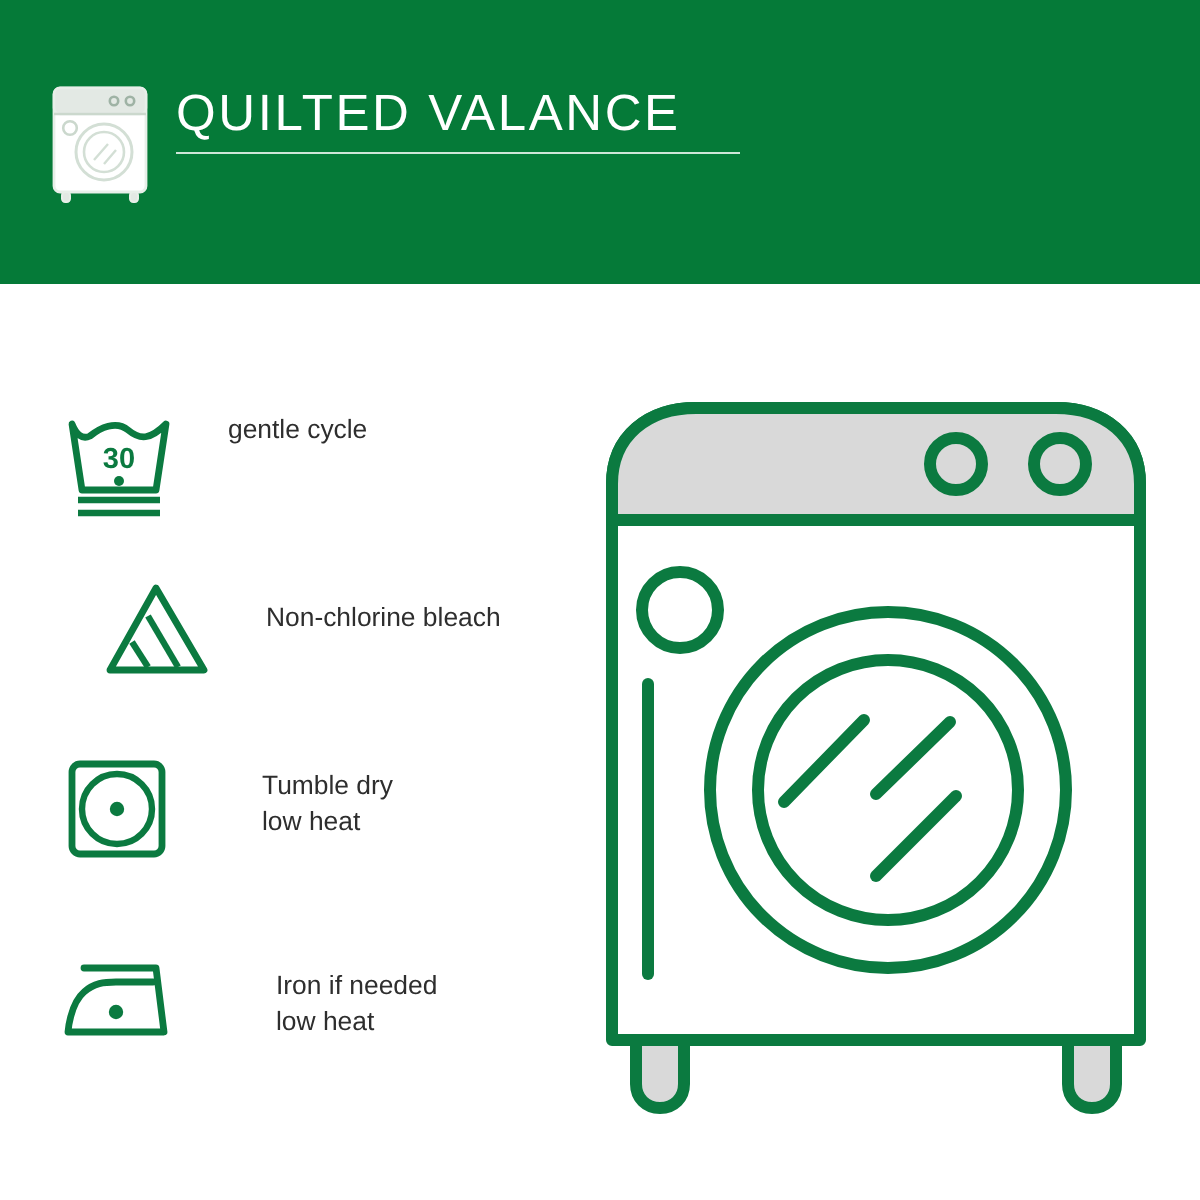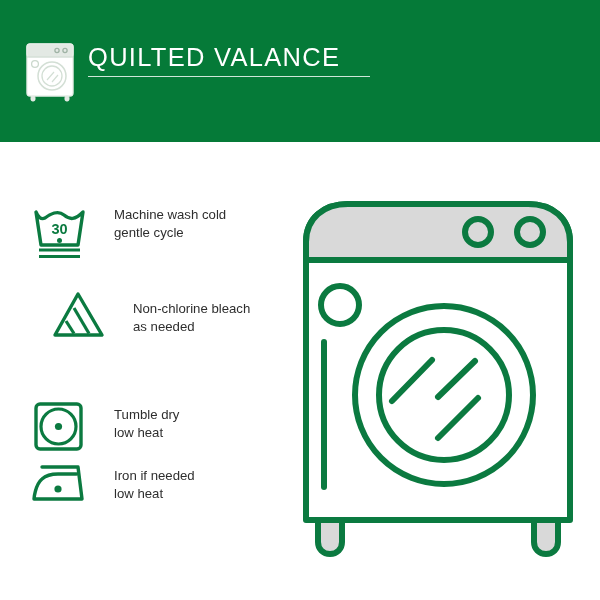--- a/index.html
+++ b/index.html
@@ -102,22 +102,22 @@
     color: #2e2e2e;
     font-size: 13.2px;
     line-height: 17.5px;
     font-weight: 400;
   }
 
   .care-text div { white-space: nowrap; }
 
   #row-wash   { top: 58px; }
   #row-bleach { top: 143px; margin-left: 19px; }
-  #row-dry    { top: 252px; }
-  #row-iron   { top: 311px; }
+  #row-dry    { top: 230px; gap: 17px; }
+  #row-iron   { top: 328px; gap: 24px; }
 
   #row-wash   .care-text { margin-top: 6px; }
   #row-bleach .care-text { margin-top: 15px; }
   #row-dry    .care-text { margin-top: 12px; }
   #row-iron   .care-text { margin-top: 14px; }
 
   
   #machine-illustration {
     position: absolute;
     left: 292px;
@@ -159,34 +159,32 @@
 
     <div class="care-row" id="row-wash">
       <svg class="care-symbol" viewBox="0 0 72 62">
         <path d="M8 12 L13 45 L50 45 L55 12 C47 20 42 20 36 15 C30 10 22 14 17 18 C13 20 10 17 8 12 Z" fill="none" stroke="#0b7a40" stroke-width="3.4" stroke-linejoin="round"></path>
         <text x="31.5" y="34" font-family="'Liberation Sans', sans-serif" font-size="14.5" font-weight="700" fill="#0b7a40" text-anchor="middle">30</text>
         <circle cx="31.5" cy="40.5" r="2.5" fill="#0b7a40"></circle>
         <line x1="11" y1="50" x2="52" y2="50" stroke="#0b7a40" stroke-width="3.2" stroke-linecap="butt"></line>
         <line x1="11" y1="56.5" x2="52" y2="56.5" stroke="#0b7a40" stroke-width="3.2" stroke-linecap="butt"></line>
       </svg>
       <div class="care-text">
-        <div>Machine wash cold</div>
         <div>gentle cycle</div>
       </div>
     </div>
 
     <div class="care-row" id="row-bleach">
       <svg class="care-symbol" viewBox="0 0 72 62">
         <path d="M31 9 L55 50 L8 50 Z" fill="none" stroke="#0b7a40" stroke-width="3.4" stroke-linejoin="round"></path>
         <line x1="27" y1="23" x2="42" y2="48.5" stroke="#0b7a40" stroke-width="3.2"></line>
         <line x1="19" y1="36" x2="27" y2="48.5" stroke="#0b7a40" stroke-width="3.2"></line>
       </svg>
       <div class="care-text">
         <div>Non-chlorine bleach</div>
-        <div>as needed</div>
       </div>
     </div>
 
     <div class="care-row" id="row-dry">
       <svg class="care-symbol" viewBox="0 0 72 62">
         <rect x="8" y="10" width="45" height="45" rx="4" ry="4" fill="none" stroke="#0b7a40" stroke-width="3.4"></rect>
         <circle cx="30.5" cy="32.5" r="17.5" fill="none" stroke="#0b7a40" stroke-width="3.2"></circle>
         <circle cx="30.5" cy="32.5" r="3.6" fill="#0b7a40"></circle>
       </svg>
       <div class="care-text">

